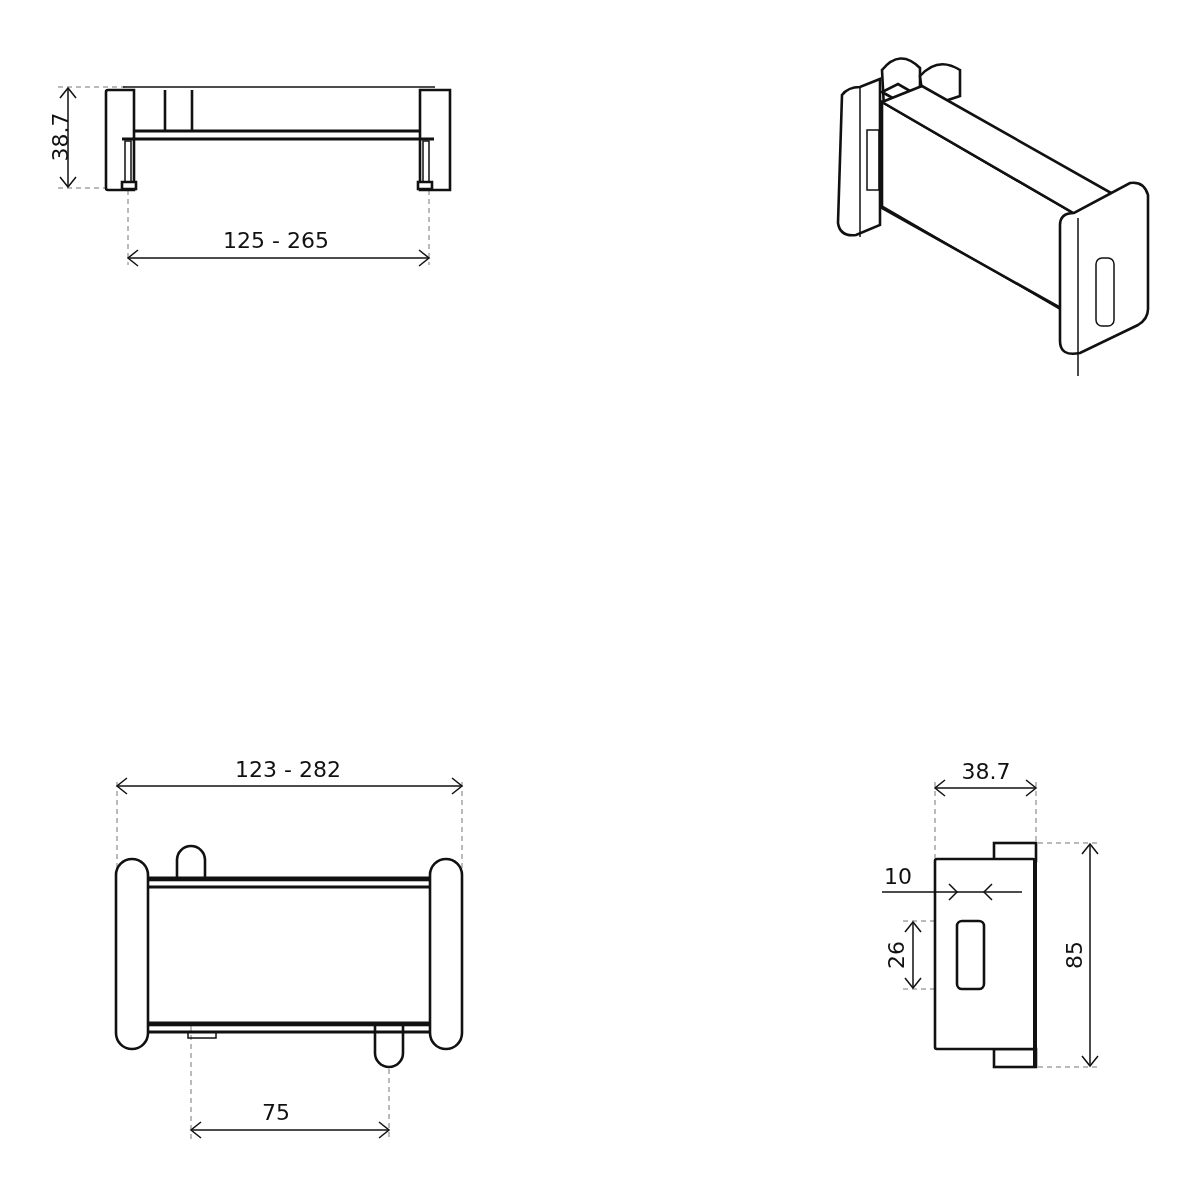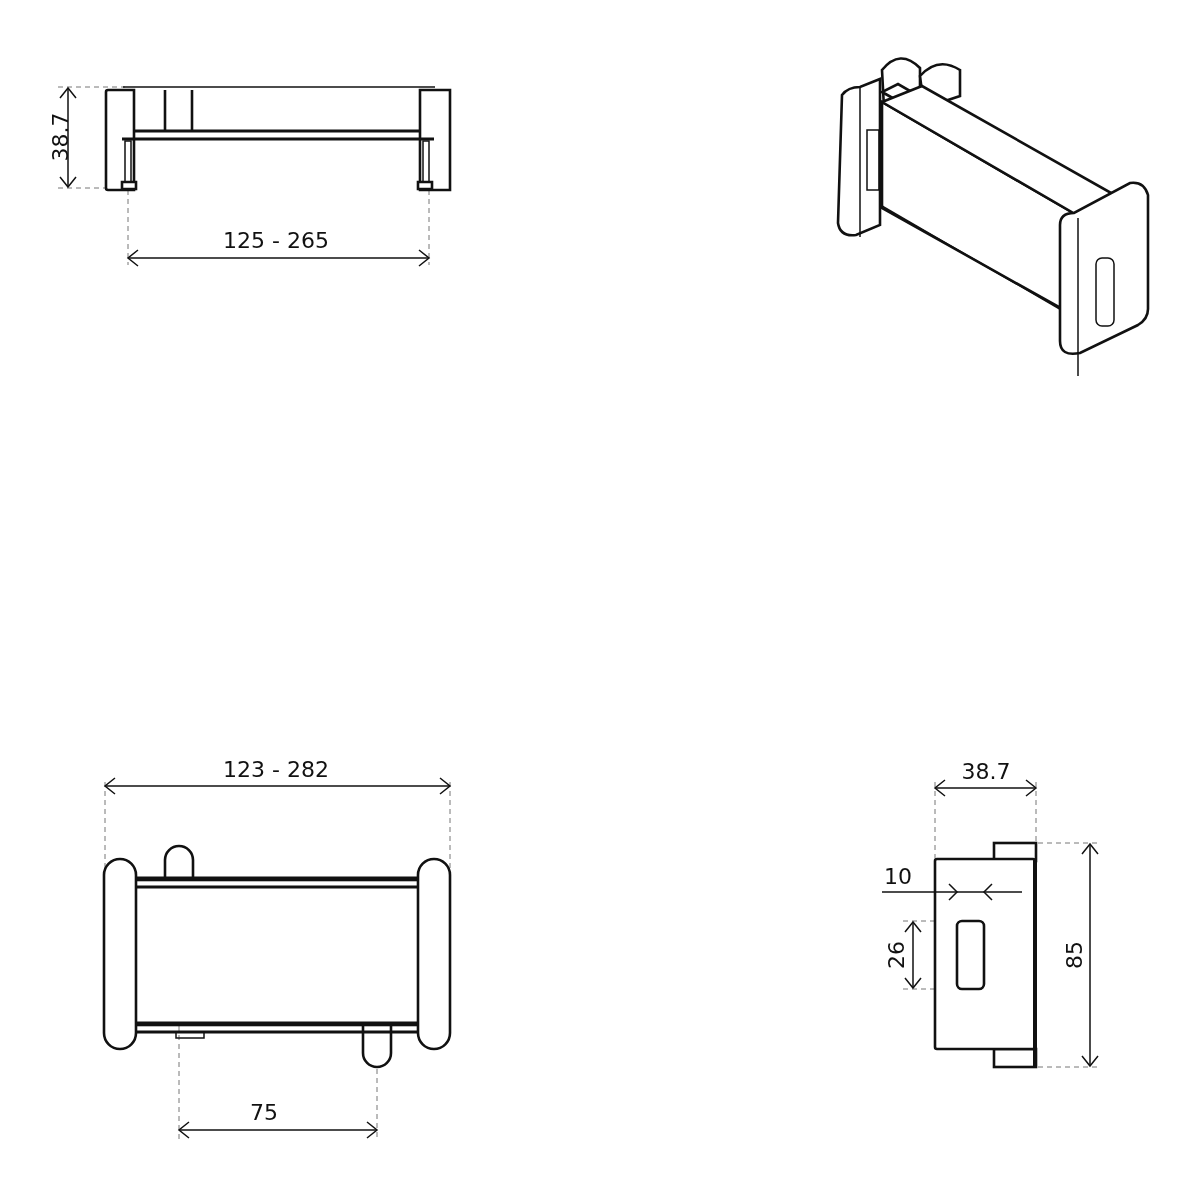--- a/index.html
+++ b/index.html
@@ -69,21 +69,21 @@
     <path class="outline" d="M22 55 q6 -8 18 -8 l20 -8 v146 l-24 10 q-16 2 -18 -12z"></path>
     <path class="thin" d="M40 47 v150"></path>
     <rect class="thin" x="47" y="90" width="12" height="60"></rect>
 
     <path class="outline" d="M240 185 q0 -12 14 -12 l56 -30 q14 -2 18 12 v114 q0 10 -10 16 l-58 28 q-20 4 -20 -12z"></path>
     <path class="thin" d="M258 178 v158"></path>
     <rect class="thin" x="276" y="218" width="18" height="68" rx="6"></rect>
   </svg>
 </div>
 
-<div class="view" style="left:0;top:740px;width:520px;height:420px;">
+<div class="view" style="left:12px;top:740px;width:520px;height:420px;">
   <svg width="520" height="420">
 
     <line class="dash" x1="105" y1="42" x2="105" y2="128"></line>
     <line class="dash" x1="450" y1="42" x2="450" y2="128"></line>
     <line class="dash" x1="179" y1="115" x2="179" y2="400"></line>
     <line class="dash" x1="377" y1="320" x2="377" y2="400"></line>
 
     <line class="dim" x1="105" y1="46" x2="450" y2="46"></line>
     <polyline class="dim" points="115,38 105,46 115,54"></polyline>
     <polyline class="dim" points="440,38 450,46 440,54"></polyline>

